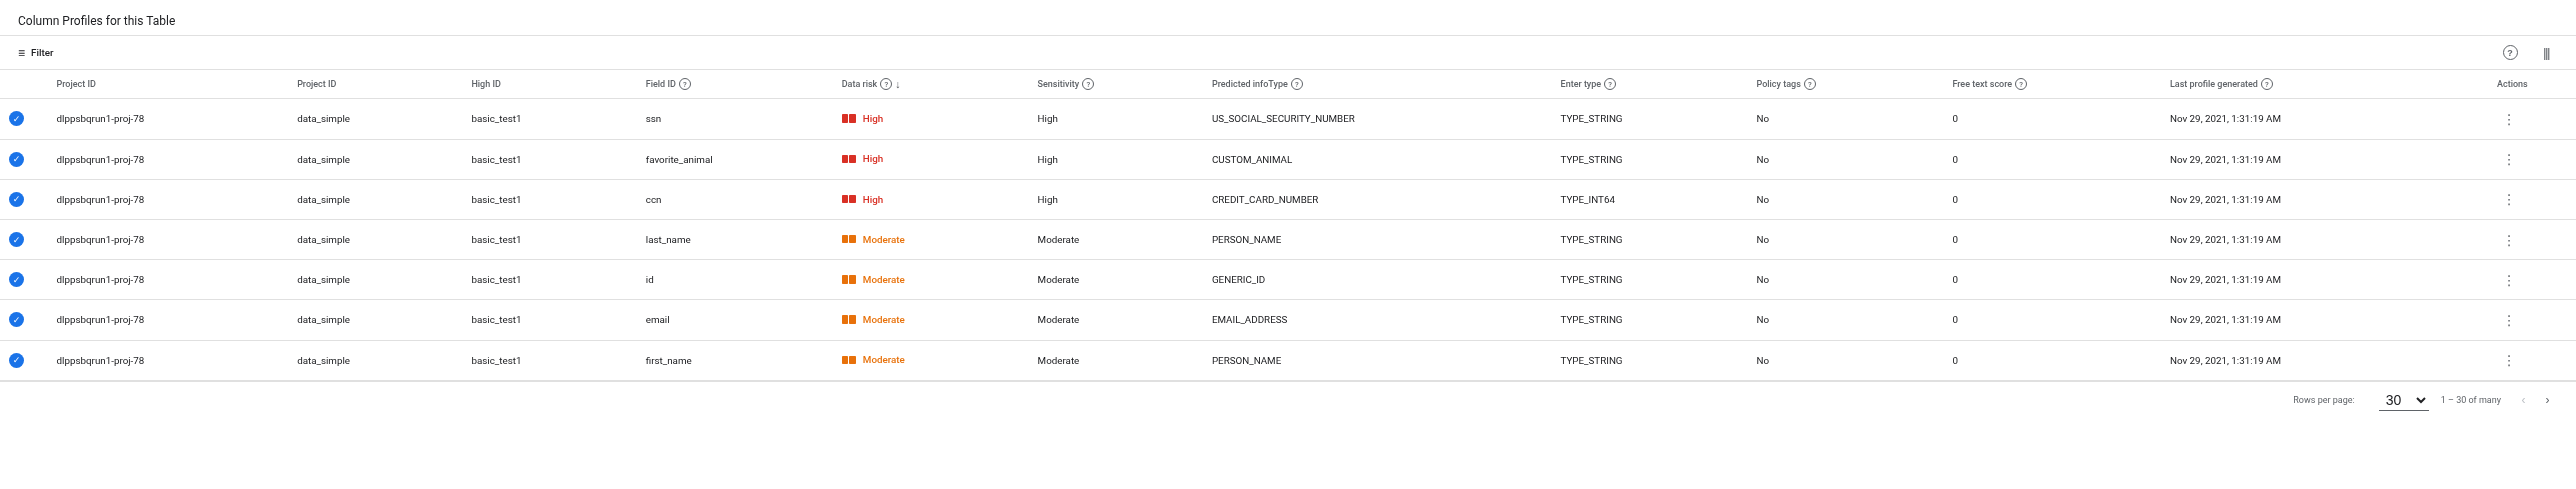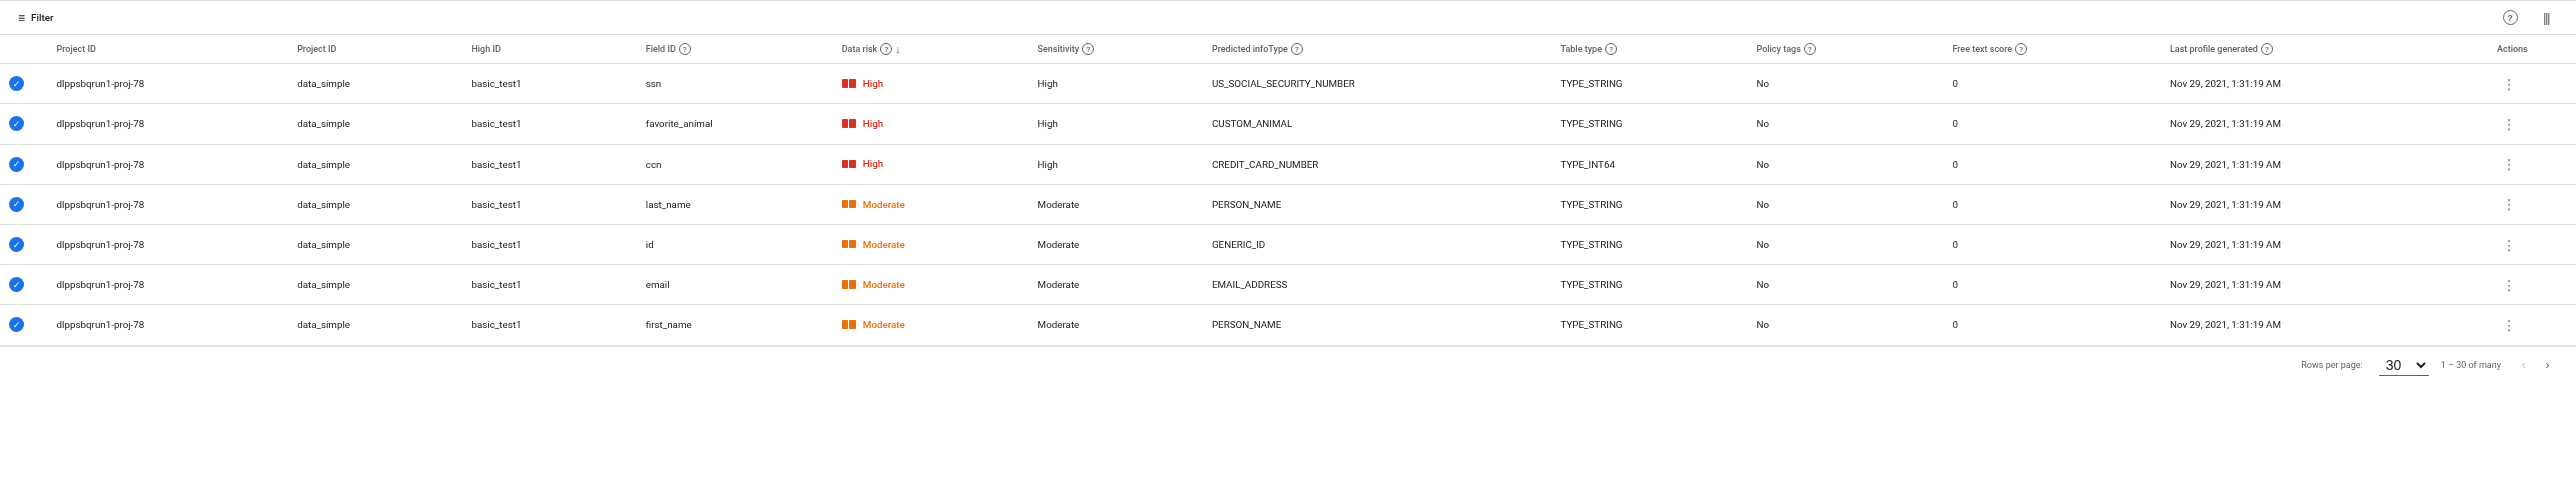--- a/index.html
+++ b/index.html
@@ -156,21 +156,21 @@
       justify-content: flex-end;
       padding: 7.6px 18px;
       gap: 12px;
       border-top: 0.8px solid #e0e0e0;
       font-size: 9px;
       color: #5f6368;
     }
     .rows-per-page {
       display: flex;
       align-items: center;
-      gap: 16px;
+      gap: 24px;
     }
     .rows-select {
       border: none;
       border-bottom: 0.8px solid #5f6368;
       font-size: 14px;
       color: #202124;
       padding: 1.5px 3px;
       background: transparent;
       cursor: pointer;
       outline: none;
@@ -199,20 +199,21 @@
     .nav-btn:disabled { color: #bdc1c6; cursor: default; }
     .filter-lines-icon {
       font-size: 12px;
     }
   </style>
 </head>
 <body>
 
 <div class="page-container">
 
+  <div class="page-title">Column Profiles for this Table</div>
 
   <div class="filter-bar">
     <span class="filter-lines-icon">≡</span>
     <span style="font-weight:500; color:#202124; margin-right:3px;">Filter</span>
     <div class="filter-bar-right">
       <button class="icon-btn" title="Help">
         <span style="font-size:12px; font-weight:bold; border:1.1px solid #5f6368; border-radius:50%; width:15px; height:15px; display:inline-flex; align-items:center; justify-content:center; font-size:9px;">?</span>
       </button>
       <button class="icon-btn" title="Column options">
         <span style="font-size:13.6px; letter-spacing:-1.5px;">|||</span>
@@ -274,21 +275,21 @@
           </div>
         </th>
         <th class="col-predicted">
           <div class="th-content">
             <span>Predicted infoType</span>
             <span class="help-icon" style="border:0.8px solid #5f6368; border-radius:50%; width:12px; height:12px; display:inline-flex; align-items:center; justify-content:center; font-size:7.6px;">?</span>
           </div>
         </th>
         <th class="col-datatype">
           <div class="th-content">
-            <span>Table type</span>
+            <span>Enter type</span>
             <span class="help-icon" style="border:0.8px solid #5f6368; border-radius:50%; width:12px; height:12px; display:inline-flex; align-items:center; justify-content:center; font-size:7.6px;">?</span>
           </div>
         </th>
         <th class="col-policy">
           <div class="th-content">
             <span>Policy tags</span>
             <span class="help-icon" style="border:0.8px solid #5f6368; border-radius:50%; width:12px; height:12px; display:inline-flex; align-items:center; justify-content:center; font-size:7.6px;">?</span>
           </div>
         </th>
         <th class="col-freetext">

